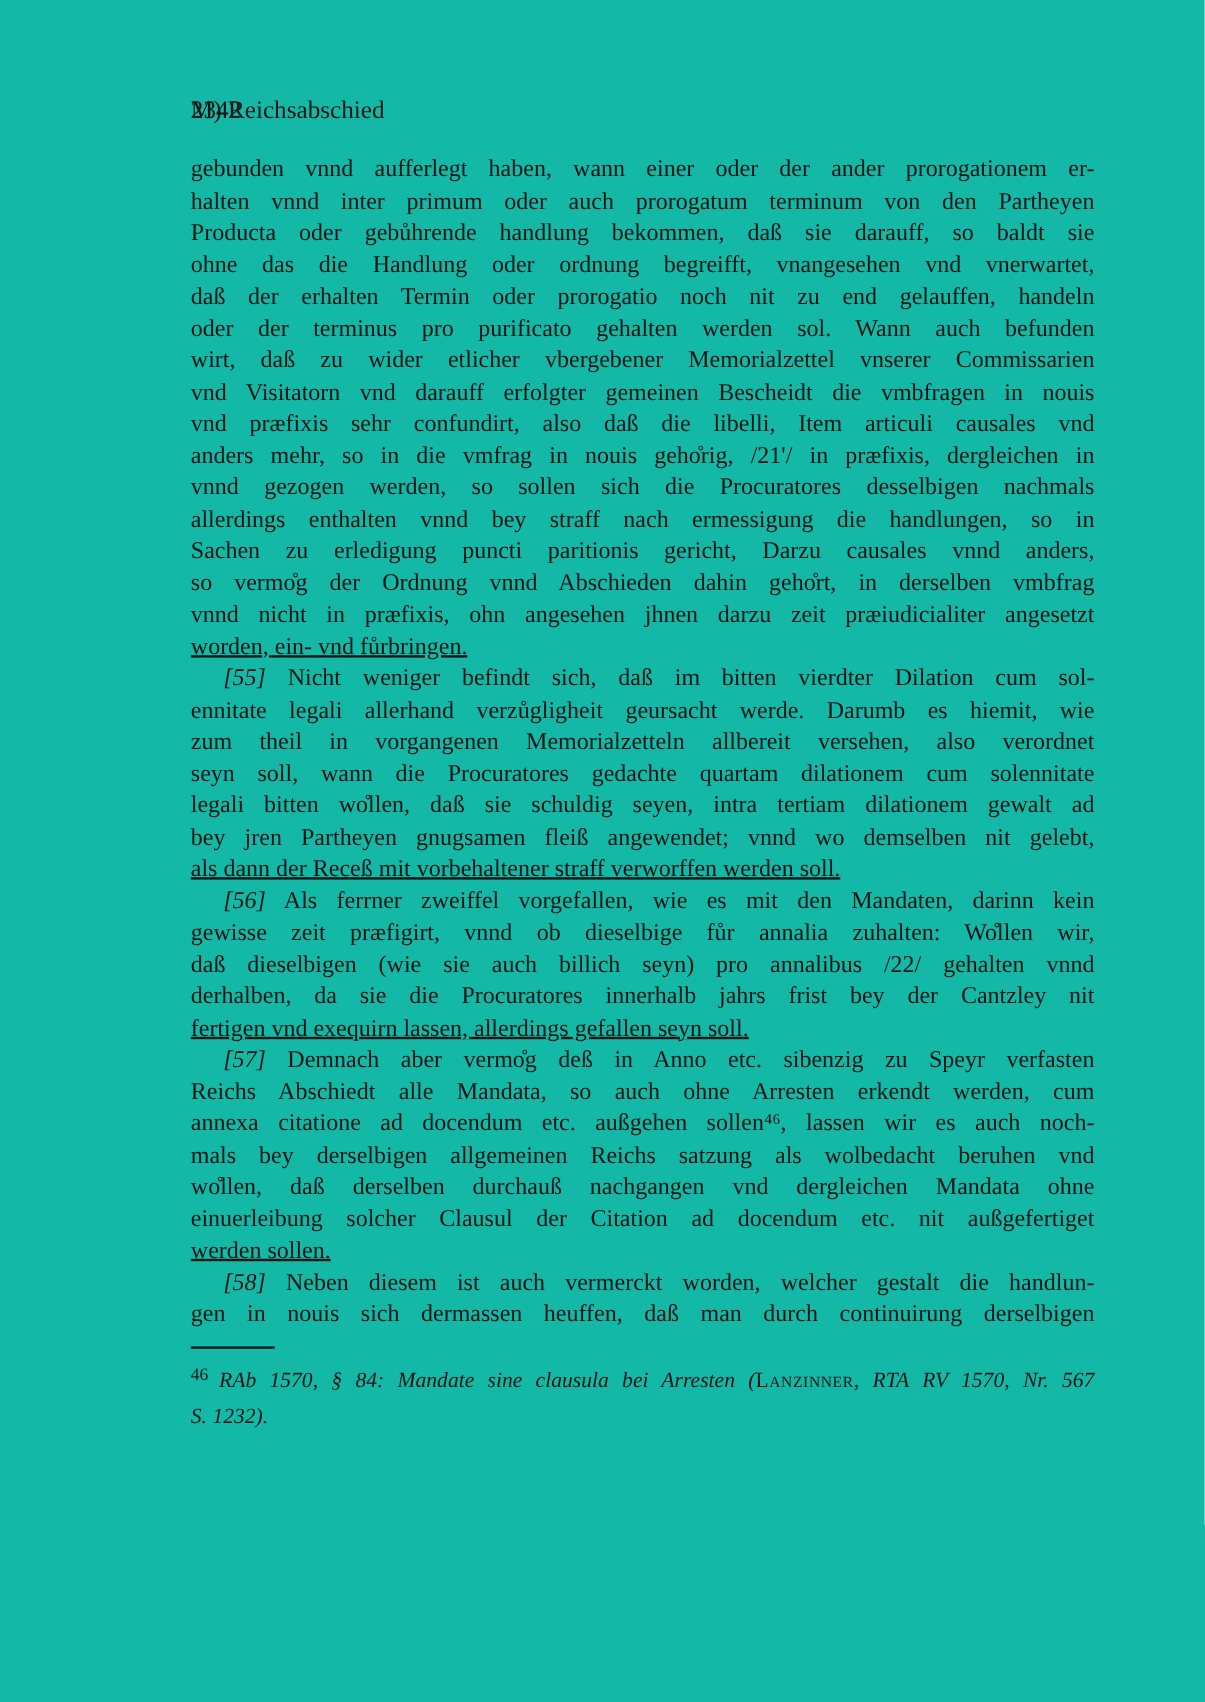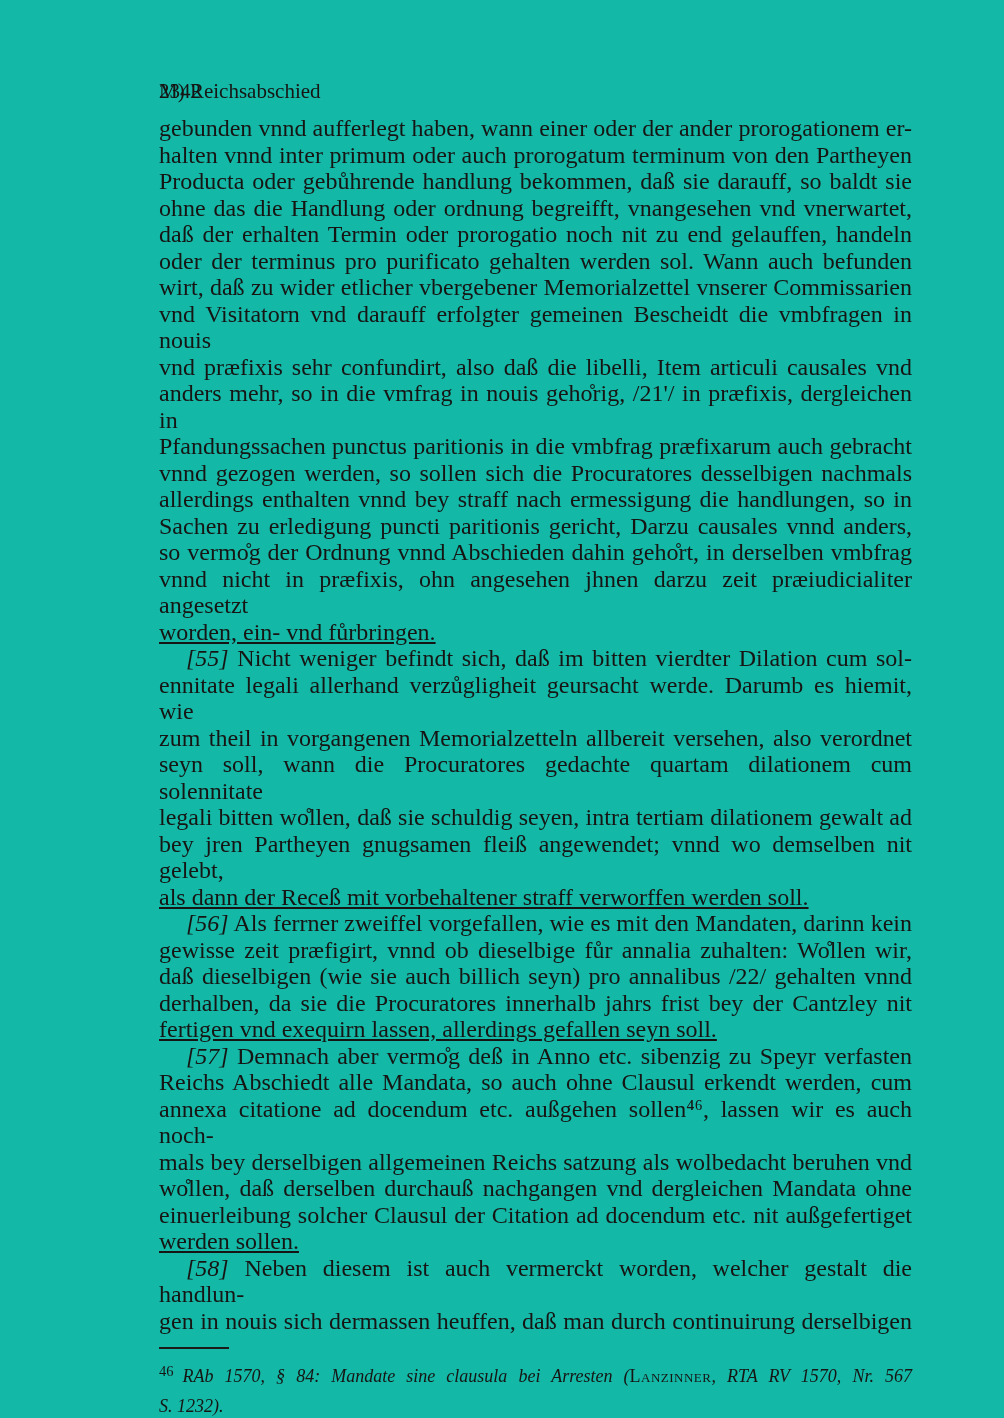--- a/index.html
+++ b/index.html
@@ -26,22 +26,22 @@
     height: 27px;
     font-size: 21px;
     line-height: 27px;
   }
   .pageno { position: absolute; left: 0; top: 0; }
   .runhead {
     position: absolute; left: 0; right: 0; top: 0;
     text-align: left;
   }
   .bodytext {
-    margin-top: 10px;
-    font-size: 24px;
+    margin-top: 23px;
+    font-size: 20px;
     line-height: 26.5px;
   }
   .line {
     text-align: justify;
     text-align-last: justify;
     min-height: 26.5px;
   }
   .line.lastline {
     text-align-last: left;
     text-decoration: underline;
@@ -96,21 +96,20 @@
           <div class="line">gebunden vnnd aufferlegt haben, wann einer oder der ander prorogationem er-</div>
           <div class="line">halten vnnd inter primum oder auch prorogatum terminum von den Partheyen</div>
           <div class="line">Producta oder gebůhrende handlung bekommen, daß sie darauff, so baldt sie</div>
           <div class="line">ohne das die Handlung oder ordnung begreifft, vnangesehen vnd vnerwartet,</div>
           <div class="line">daß der erhalten Termin oder prorogatio noch nit zu end gelauffen, handeln</div>
           <div class="line">oder der terminus pro purificato gehalten werden sol. Wann auch befunden</div>
           <div class="line">wirt, daß zu wider etlicher vbergebener Memorialzettel vnserer Commissarien</div>
           <div class="line">vnd Visitatorn vnd darauff erfolgter gemeinen Bescheidt die vmbfragen in nouis</div>
           <div class="line">vnd præfixis sehr confundirt, also daß die libelli, Item articuli causales vnd</div>
           <div class="line">anders mehr, so in die vmfrag in nouis geho̊rig, /21'/ in præfixis, dergleichen in</div>
-          <div class="line">Pfandungssachen punctus paritionis in die vmbfrag præfixarum auch gebracht</div>
           <div class="line">vnnd gezogen werden, so sollen sich die Procuratores desselbigen nachmals</div>
           <div class="line">allerdings enthalten vnnd bey straff nach ermessigung die handlungen, so in</div>
           <div class="line">Sachen zu erledigung puncti paritionis gericht, Darzu causales vnnd anders,</div>
           <div class="line">so vermo̊g der Ordnung vnnd Abschieden dahin geho̊rt, in derselben vmbfrag</div>
           <div class="line">vnnd nicht in præfixis, ohn angesehen jhnen darzu zeit præiudicialiter angesetzt</div>
           <div class="line lastline">worden, ein- vnd fůrbringen.</div>
         </div>
         <div class="para indent">
           <div class="line"><span class="pnum">[55]</span> Nicht weniger befindt sich, daß im bitten vierdter Dilation cum sol-</div>
           <div class="line">ennitate legali allerhand verzůgligheit geursacht werde. Darumb es hiemit, wie</div>
@@ -122,21 +121,21 @@
         </div>
         <div class="para indent">
           <div class="line"><span class="pnum">[56]</span> Als ferrner zweiffel vorgefallen, wie es mit den Mandaten, darinn kein</div>
           <div class="line">gewisse zeit præfigirt, vnnd ob dieselbige fůr annalia zuhalten: Wo̊llen wir,</div>
           <div class="line">daß dieselbigen (wie sie auch billich seyn) pro annalibus /22/ gehalten vnnd</div>
           <div class="line">derhalben, da sie die Procuratores innerhalb jahrs frist bey der Cantzley nit</div>
           <div class="line lastline">fertigen vnd exequirn lassen, allerdings gefallen seyn soll.</div>
         </div>
         <div class="para indent">
           <div class="line"><span class="pnum">[57]</span> Demnach aber vermo̊g deß in Anno etc. sibenzig zu Speyr verfasten</div>
-          <div class="line">Reichs Abschiedt alle Mandata, so auch ohne Clausul erkendt werden, cum</div>
+          <div class="line">Reichs Abschiedt alle Mandata, so auch ohne Arresten erkendt werden, cum</div>
           <div class="line">annexa citatione ad docendum etc. außgehen sollen⁴⁶, lassen wir es auch noch-</div>
           <div class="line">mals bey derselbigen allgemeinen Reichs satzung als wolbedacht beruhen vnd</div>
           <div class="line">wo̊llen, daß derselben durchauß nachgangen vnd dergleichen Mandata ohne</div>
           <div class="line">einuerleibung solcher Clausul der Citation ad docendum etc. nit außgefertiget</div>
           <div class="line lastline">werden sollen.</div>
         </div>
         <div class="para indent">
           <div class="line"><span class="pnum">[58]</span> Neben diesem ist auch vermerckt worden, welcher gestalt die handlun-</div>
           <div class="line">gen in nouis sich dermassen heuffen, daß man durch continuirung derselbigen</div>
         </div>

